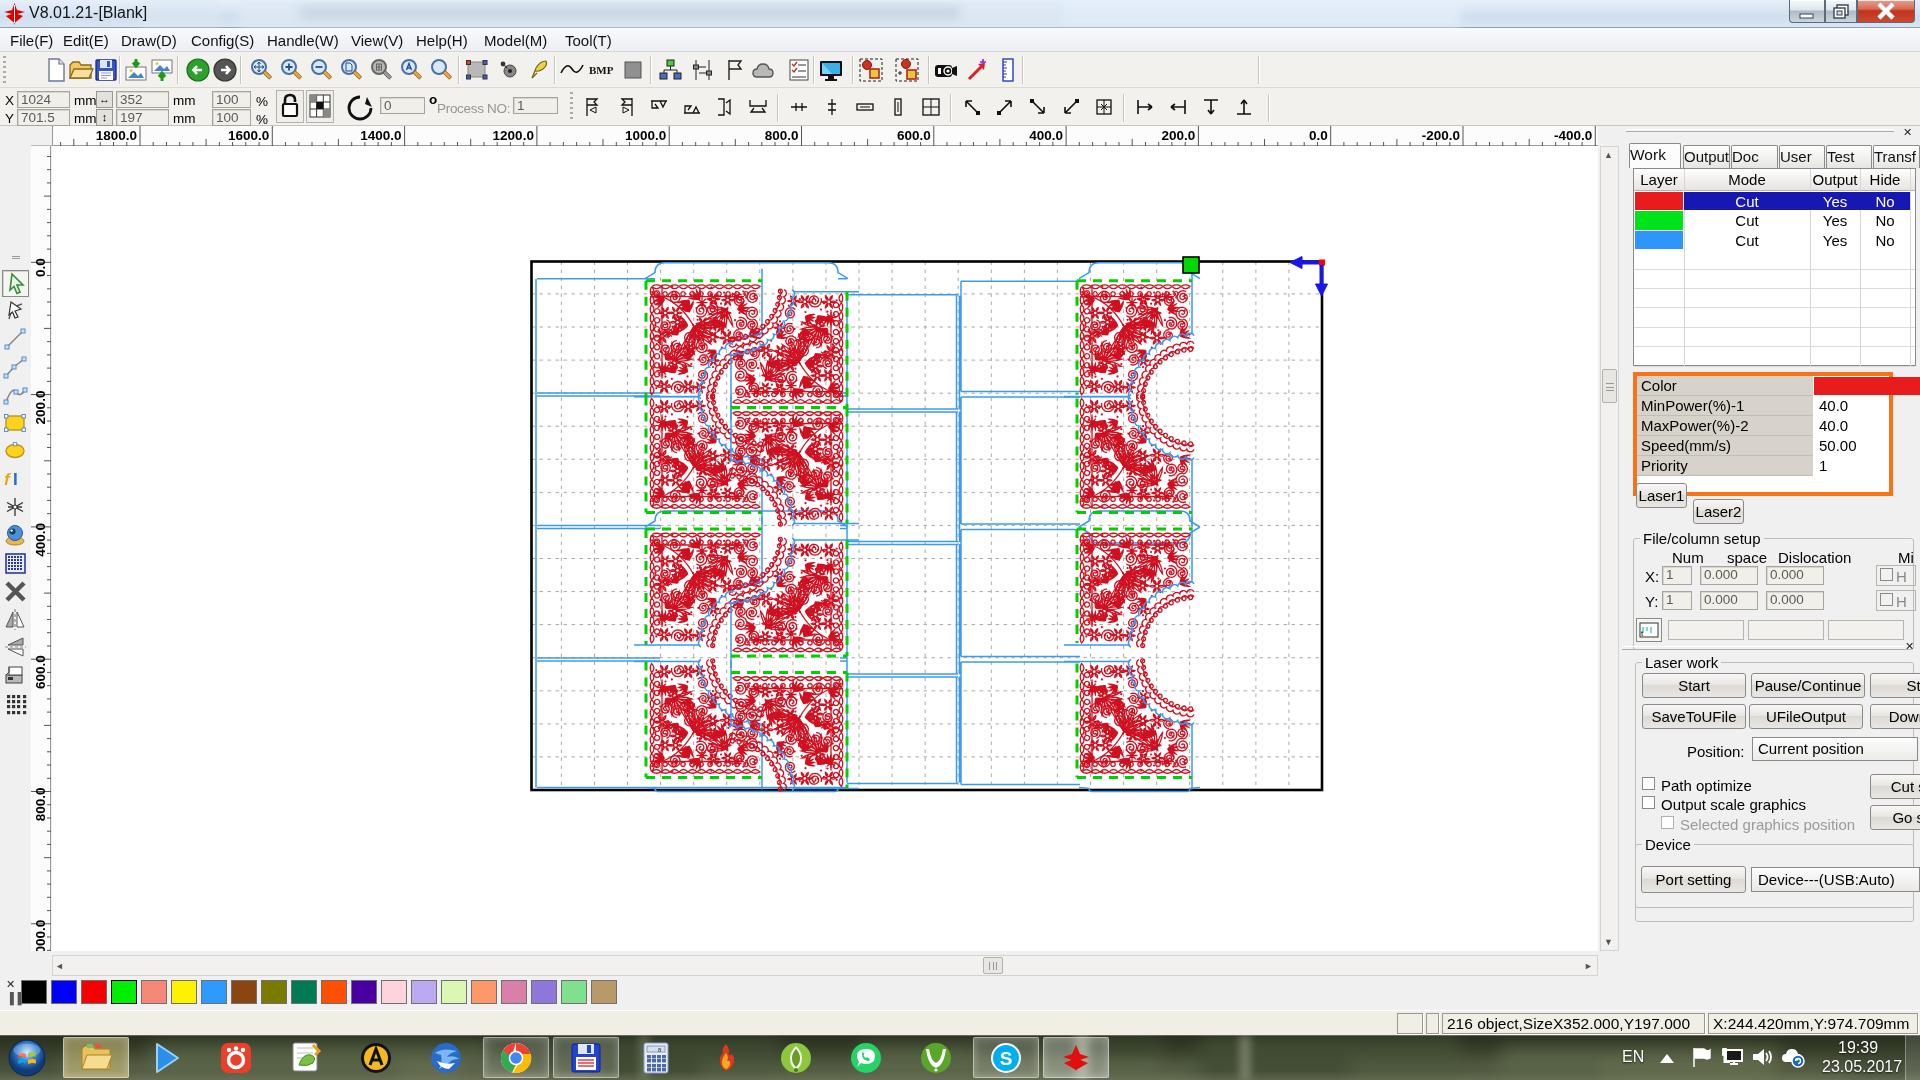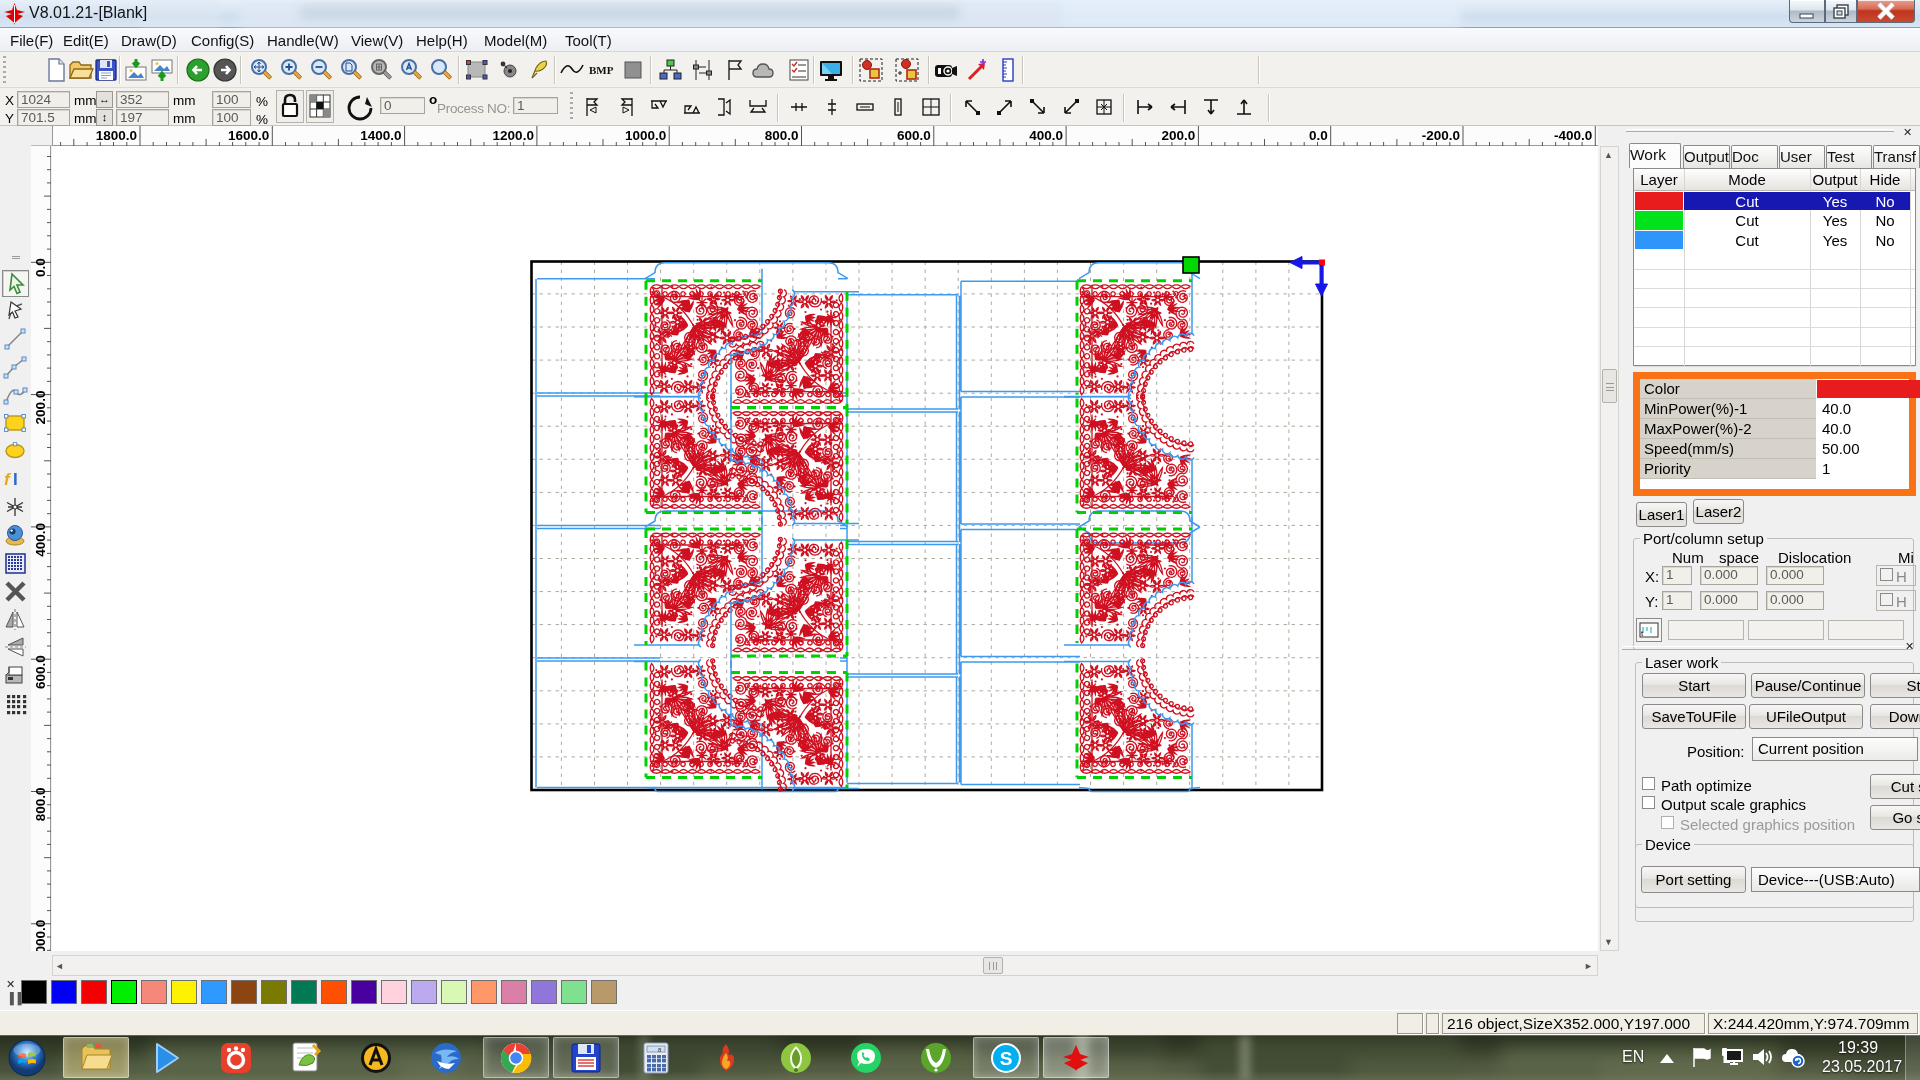--- a/index.html
+++ b/index.html
@@ -752,38 +752,38 @@
 <div class="abs" style="left:176px;top:62.8px;width:50px;text-align:center;font-size:15px;color:#000">Yes</div>
 <div class="abs" style="left:226px;top:62.8px;width:50px;text-align:center;font-size:15px;color:#000">No</div>
 <div class="abs" style="left:0;top:99.6px;width:281px;height:1px;background:#dddbd7"></div>
 <div class="abs" style="left:0;top:119.0px;width:281px;height:1px;background:#dddbd7"></div>
 <div class="abs" style="left:0;top:138.4px;width:281px;height:1px;background:#dddbd7"></div>
 <div class="abs" style="left:0;top:157.8px;width:281px;height:1px;background:#dddbd7"></div>
 <div class="abs" style="left:0;top:177.2px;width:281px;height:1px;background:#dddbd7"></div>
 <div class="abs" style="left:0;top:196.6px;width:281px;height:1px;background:#dddbd7"></div>
 <div class="abs" style="left:0;top:216.0px;width:281px;height:1px;background:#dddbd7"></div>
 </div>
-<div class="abs" style="left:13px;top:246px;width:283px;height:124px;background:#fff;border:7px solid #f97316">
+<div class="abs" style="left:13px;top:246px;width:260px;height:124px;background:#fff;border:4px solid #f97316">
 <div class="abs" style="left:0;top:0px;width:176px;height:20px;background:#d7d3cb;border-bottom:1px solid #c2beb6;font-size:15px;padding:1px 4px">Color</div>
 <div class="abs" style="left:177px;top:1px;width:110px;height:18px;background:#e81c1c"></div>
 <div class="abs" style="left:0;top:20px;width:176px;height:20px;background:#d7d3cb;border-bottom:1px solid #c2beb6;font-size:15px;padding:1px 4px">MinPower(%)-1</div>
 <div class="abs" style="left:177px;top:20px;width:104px;height:20px;font-size:15px;padding:1px 5px">40.0</div>
 <div class="abs" style="left:0;top:40px;width:176px;height:20px;background:#d7d3cb;border-bottom:1px solid #c2beb6;font-size:15px;padding:1px 4px">MaxPower(%)-2</div>
 <div class="abs" style="left:177px;top:40px;width:104px;height:20px;font-size:15px;padding:1px 5px">40.0</div>
 <div class="abs" style="left:0;top:60px;width:176px;height:20px;background:#d7d3cb;border-bottom:1px solid #c2beb6;font-size:15px;padding:1px 4px">Speed(mm/s)</div>
 <div class="abs" style="left:177px;top:60px;width:104px;height:20px;font-size:15px;padding:1px 5px">50.00</div>
 <div class="abs" style="left:0;top:80px;width:176px;height:20px;background:#d7d3cb;border-bottom:1px solid #c2beb6;font-size:15px;padding:1px 4px">Priority</div>
 <div class="abs" style="left:177px;top:80px;width:104px;height:20px;font-size:15px;padding:1px 5px">1</div>
 </div>
-<div class="btn" style="left:16px;top:376px;width:51px;height:25px;line-height:23px">Laser1</div>
+<div class="btn" style="left:16px;top:357px;width:51px;height:25px;line-height:23px">Laser1</div>
 <div class="btn" style="left:73px;top:373px;width:51px;height:25px;line-height:23px">Laser2</div>
 <div class="gbox" style="left:13px;top:412px;width:281px;height:112px"></div>
-<div class="gttl" style="left:20px;top:404px">Port/column setup</div>
+<div class="gttl" style="left:20px;top:404px">File/column setup</div>
 <div class="ptext" style="left:52px;top:423px">Num</div>
-      <div class="ptext" style="left:99px;top:423px">space</div>
+      <div class="ptext" style="left:107px;top:423px">space</div>
       <div class="ptext" style="left:158px;top:423px">Dislocation</div>
       <div class="ptext" style="left:278px;top:423px">Mi</div>
 <div class="ptext" style="left:25px;top:442px">X:</div>
 <div class="field" style="left:42px;top:440px;width:30px;height:19px">1</div>
 <div class="field" style="left:80px;top:440px;width:58px;height:19px">0.000</div>
 <div class="field" style="left:146px;top:440px;width:58px;height:19px">0.000</div>
 <div class="abs" style="left:256px;top:439px;width:40px;height:21px;border:1px solid #b8b5b0"></div>
 <div class="cb" style="left:260px;top:442px;background:#f2f1ed"></div>
       <div class="ptext" style="left:276px;top:442px;color:#888">H</div>
 <div class="ptext" style="left:25px;top:467px">Y:</div>

